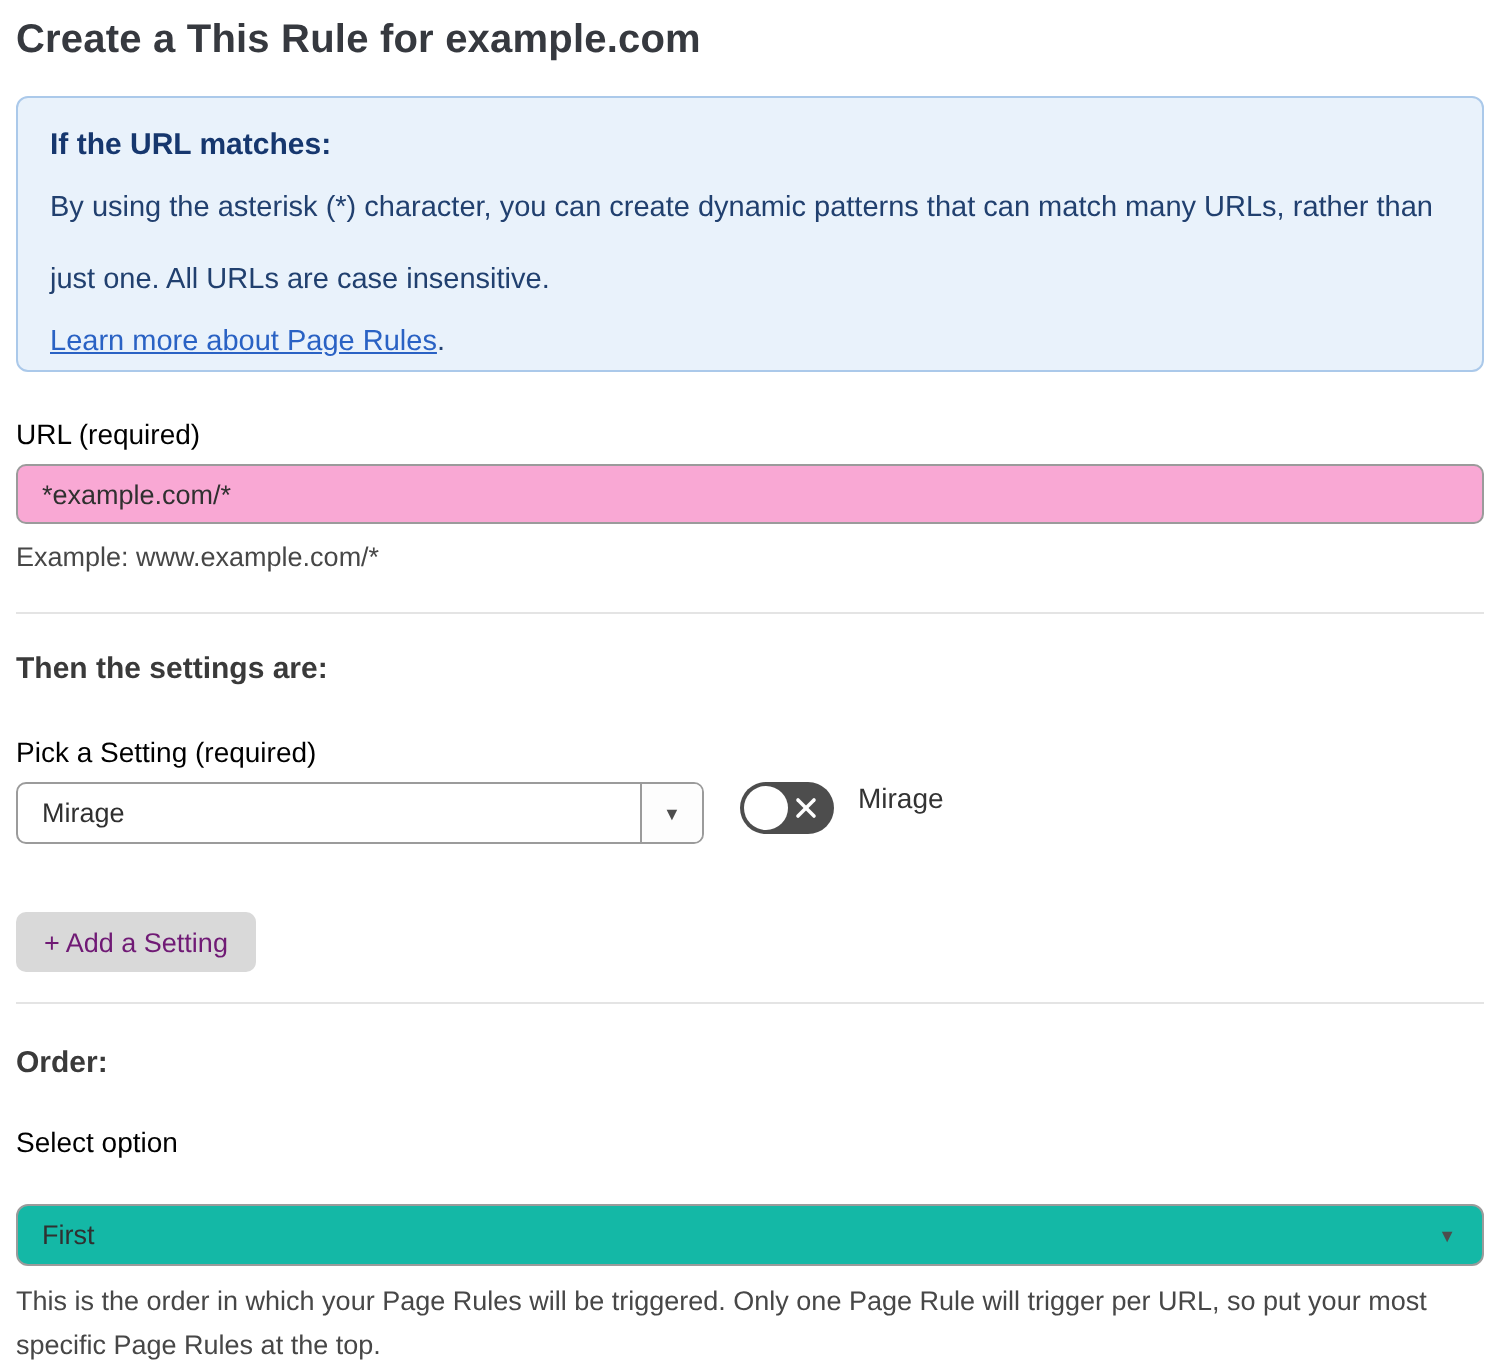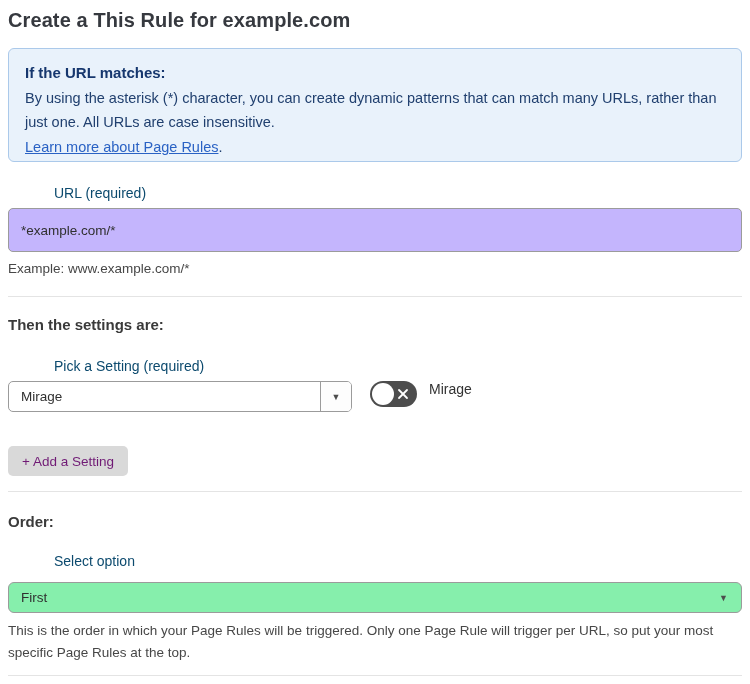--- a/index.html
+++ b/index.html
@@ -31,57 +31,56 @@
   }
   .info-heading {
     font-size: 15px;
     font-weight: bold;
     color: #16376e;
     line-height: 22px;
   }
   .info-body {
     font-size: 14.5px;
     color: #21406f;
-    line-height: 24px;
+    line-height: 36px;
     margin-top: 2px;
     max-width: 700px;
   }
   .info-link-line { font-size: 14.5px; line-height: 24px; margin-top: 1px; color: #21406f; }
   .info-link {
     color: #2a62c4;
     text-decoration: underline;
     cursor: pointer;
   }
 
   
   .field-label {
     font-size: 14px;
-    color: #0c4a6e;
+    color: #000000;
     line-height: 18px;
-    margin-left: 46px;
   }
   .helper-text {
     font-size: 13.5px;
     color: #474747;
     line-height: 22px;
   }
 
   .url-label { margin-top: 22px; }
   .text-input {
     display: block;
     width: 100%;
-    height: 44px;
+    height: 30px;
     margin-top: 6px;
     border: 1px solid #9b9b9b;
     border-radius: 5px;
     padding: 0 12px;
     font-family: "Liberation Sans", "DejaVu Sans", sans-serif;
     font-size: 13.5px;
     color: #303030;
-    background: #c4b5fd;
+    background: #f9a8d4;
     outline: none;
   }
   .url-helper { margin-top: 6px; }
 
   .divider {
     border: none;
     border-top: 1px solid #e4e4e4;
     height: 0;
   }
   .divider-1 { margin-top: 16px; }
@@ -185,26 +184,26 @@
   .btn-blue {
     background: #1b6ef3;
     color: #ffffff;
   }
   .add-setting-btn { margin-top: 34px; }
 
   .order-heading { margin-top: 20px; }
   .order-select-label { margin-top: 20px; }
 
   .select-full {
-    margin-top: 12px;
+    margin-top: 22px;
     width: 100%;
     height: 31px;
     border: 1px solid #9b9b9b;
     border-radius: 6px;
-    background: #86efac;
+    background: #14b8a6;
     display: flex;
     align-items: center;
     cursor: pointer;
   }
   .select-full-value {
     flex: 1;
     font-size: 13.5px;
     color: #303030;
     padding-left: 12px;
   }

